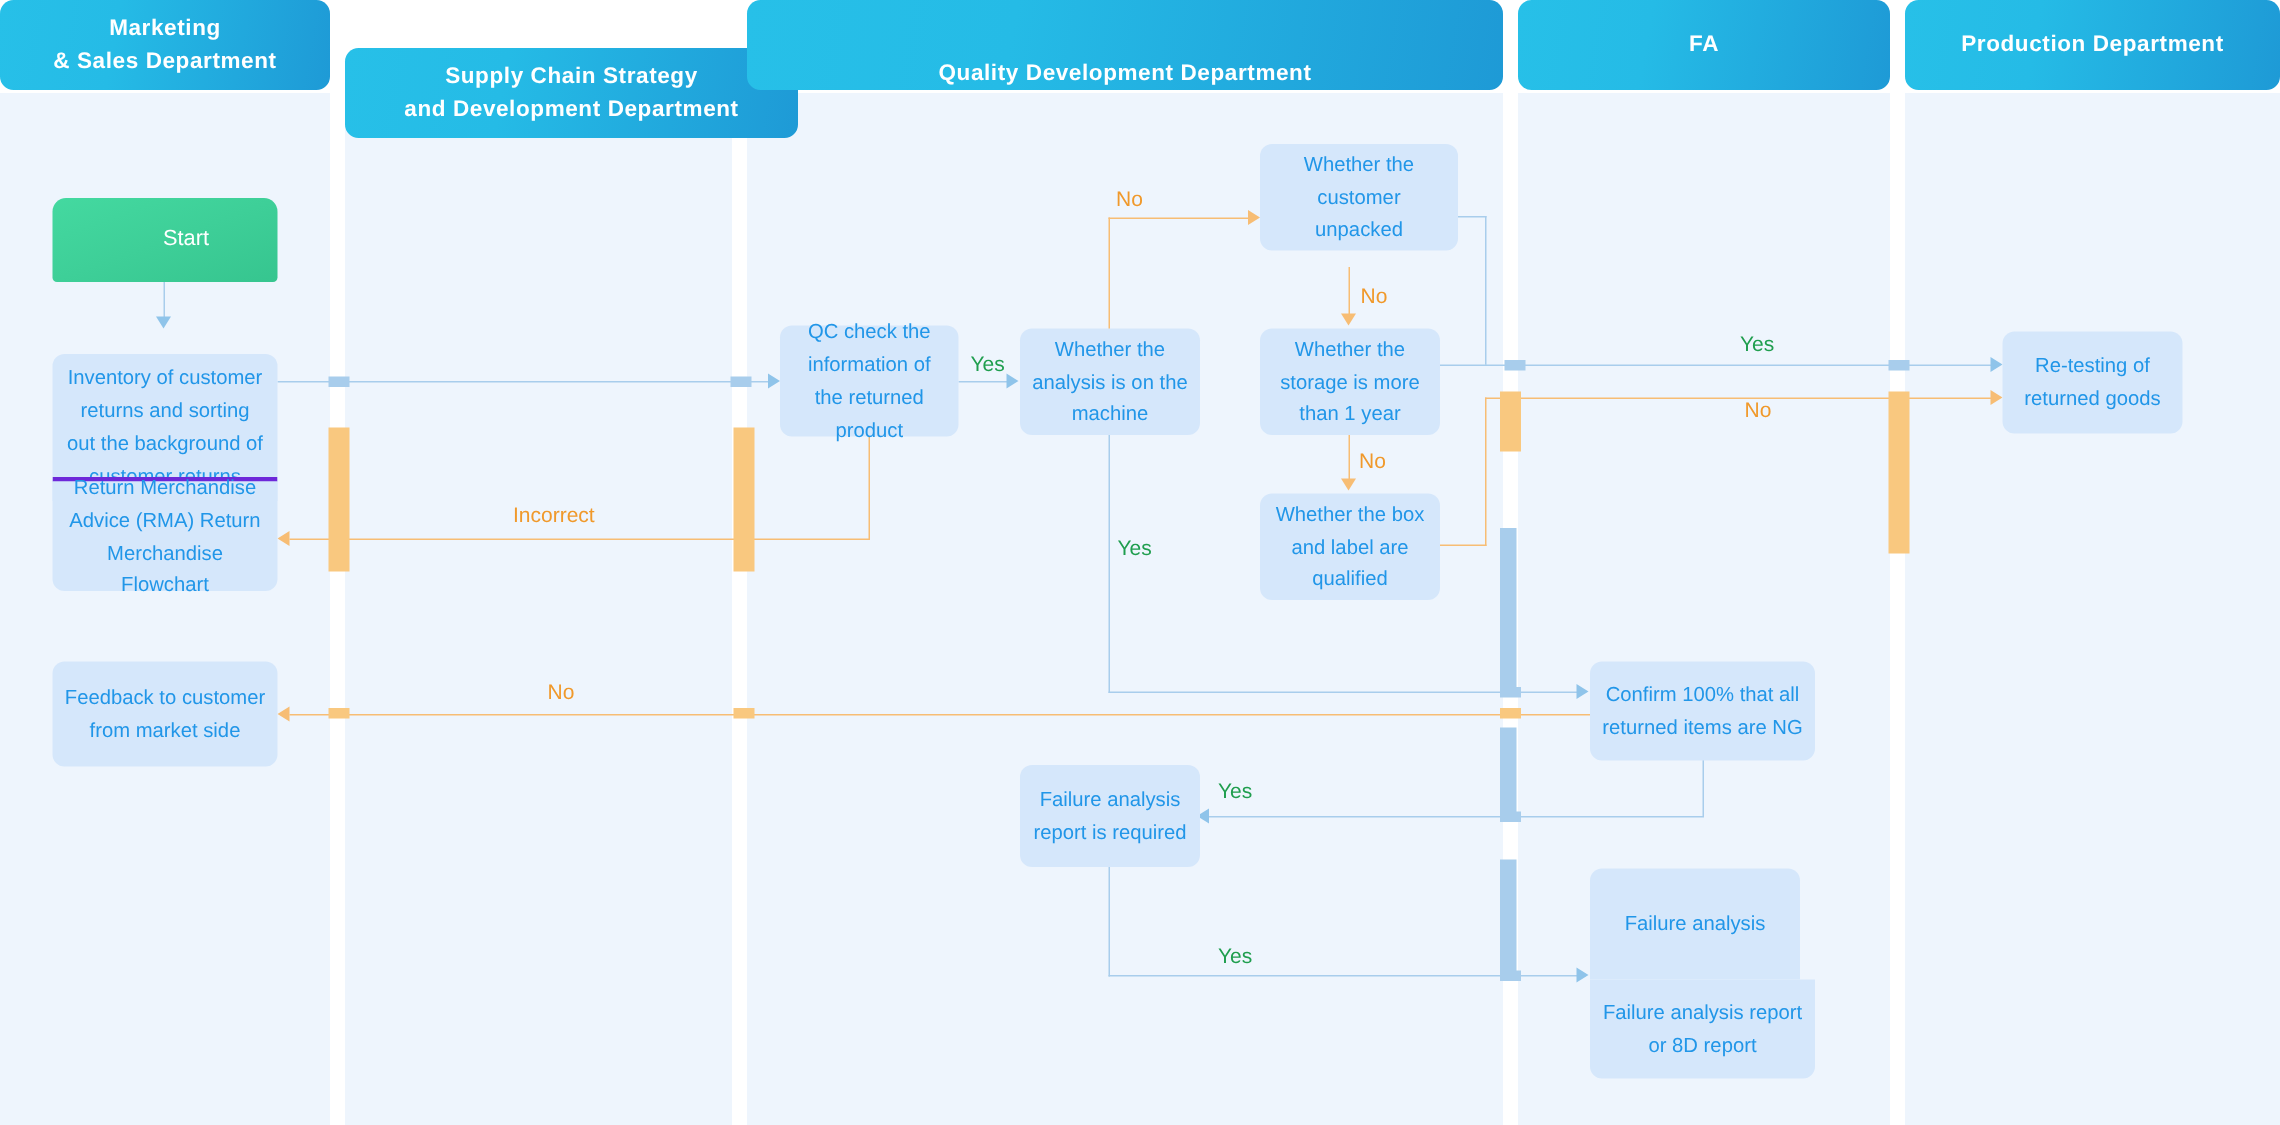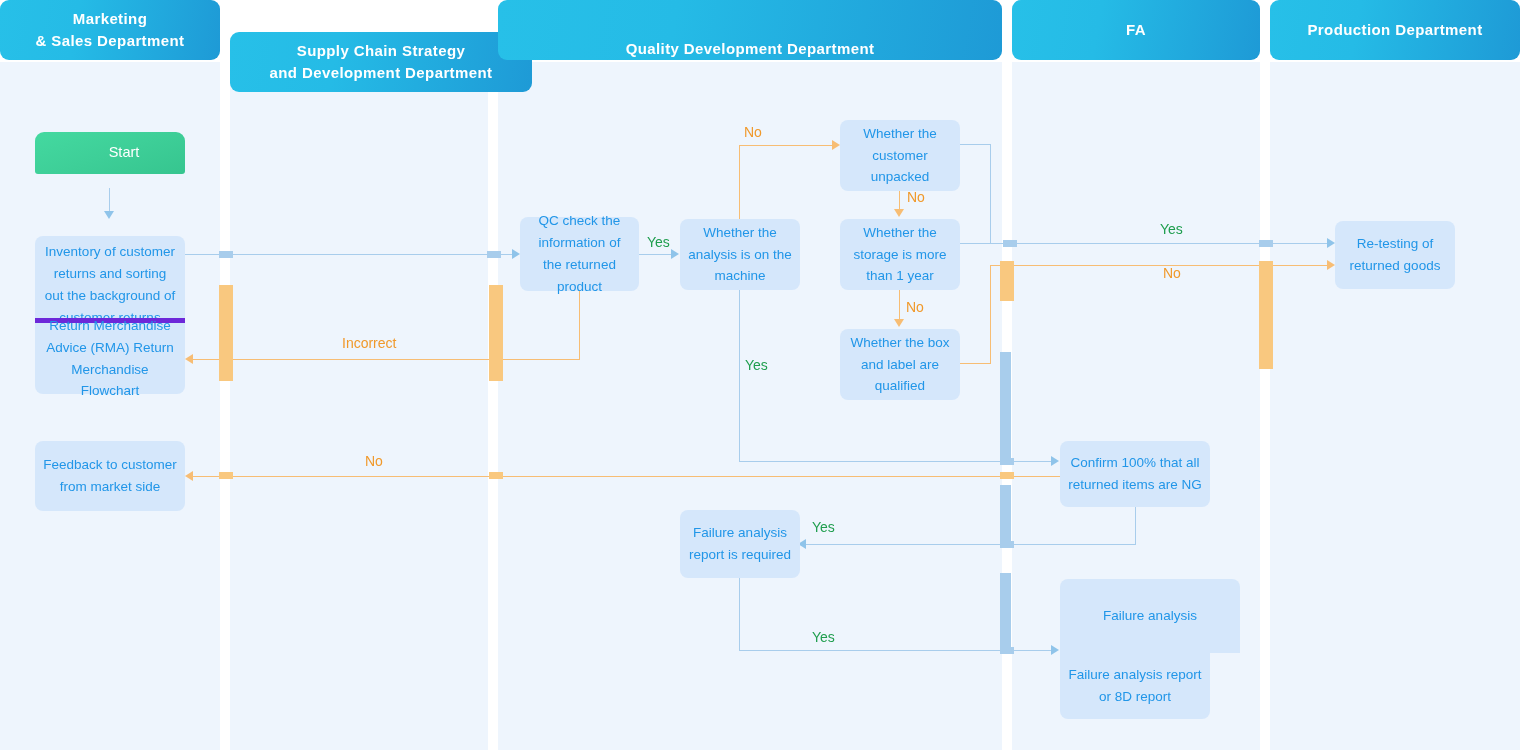--- a/index.html
+++ b/index.html
@@ -13,21 +13,21 @@
              color:#ffffff;display:flex;align-items:center;justify-content:center;
              text-align:center;font-size:15px;font-weight:bold;letter-spacing:.4px;line-height:1.45;}
 
   
   .node{position:absolute;border-radius:8px;background:#d5e7fb;color:#2196e8;
         display:flex;align-items:center;justify-content:center;text-align:center;
         font-size:13.5px;line-height:1.62;padding:0 8px;box-sizing:border-box;}
   .node.start{background:linear-gradient(160deg,#44d9a0 0%,#3ecf98 50%,#36c58f 100%);
         color:#ffffff;font-size:14.5px;border-radius:9px 9px 3px 3px;}
   .node.stacked{border-radius:8px 8px 0 0;}
-  .node.stacked2{border-radius:0 0 8px 8px;border-top:5px solid #6d28d9;}
+  .node.stacked2{border-radius:0 0 8px 8px;border-top:3px solid #6d28d9;}
   .node.tall-split-top{border-radius:8px 8px 0 0;}
   .node.tall-split-bot{border-radius:0 0 8px 8px;}
 
   
   .ln{position:absolute;background:#a8cdec;}
   .ln.h{height:1.4px;}
   .ln.v{width:1.4px;}
   .ln.o{background:#f7bd74;}
 
   .arw{position:absolute;width:0;height:0;}
@@ -145,45 +145,45 @@
 
   <div class="ln v" style="left:739px;top:575px;height:76px;"></div>
   <div class="ln h" style="left:739px;top:650px;width:318px;"></div>
   <div class="xmk" style="left:1000px;top:647px;"></div>
   <div class="arw r" style="left:1051px;top:645px;"></div>
 
   <div class="xmk" style="left:1000px;top:352px;width:11px;height:110px;"></div>
   <div class="xmk" style="left:1000px;top:485px;width:11px;height:60px;"></div>
   <div class="xmk" style="left:1000px;top:573px;width:11px;height:78px;"></div>
 
-  <div class="node start" style="left:35px;top:132px;width:150px;height:42px;padding-left:36px;">Start</div>
+  <div class="node start" style="left:35px;top:132px;width:150px;height:56px;padding-left:36px;">Start</div>
 
   <div class="node stacked" style="left:35px;top:236px;width:150px;height:98px;">Inventory of customer returns and sorting out the background of customer returns</div>
 
   <div class="node stacked2" style="left:35px;top:318px;width:150px;height:76px;">Return Merchandise Advice (RMA) Return Merchandise Flowchart</div>
 
   <div class="node" style="left:35px;top:441px;width:150px;height:70px;">Feedback to customer from market side</div>
 
   <div class="node" style="left:520px;top:217px;width:119px;height:74px;">QC check the information of the returned product</div>
 
   <div class="node" style="left:680px;top:219px;width:120px;height:71px;">Whether the analysis is on the machine</div>
 
-  <div class="node" style="left:840px;top:120px;width:120px;height:71px;">Whether the customer unpacked</div>
+  <div class="node" style="left:840px;top:96px;width:132px;height:71px;">Whether the customer unpacked</div>
 
   <div class="node" style="left:840px;top:219px;width:120px;height:71px;">Whether the storage is more than 1 year</div>
 
   <div class="node" style="left:840px;top:329px;width:120px;height:71px;">Whether the box and label are qualified</div>
 
   <div class="node" style="left:1335px;top:221px;width:120px;height:68px;">Re-testing of returned goods</div>
 
   <div class="node" style="left:1060px;top:441px;width:150px;height:66px;">Confirm 100% that all returned items are NG</div>
 
   <div class="node" style="left:680px;top:510px;width:120px;height:68px;">Failure analysis report is required</div>
 
-  <div class="node tall-split-top" style="left:1060px;top:579px;width:180px;height:74px;">Failure analysis</div>
+  <div class="node tall-split-top" style="left:1060px;top:579px;width:140px;height:74px;">Failure analysis</div>
 
   <div class="node tall-split-bot" style="left:1060px;top:653px;width:150px;height:66px;">Failure analysis report or 8D report</div>
 
   <div class="lbl no" style="left:744px;top:124px;">No</div>
   <div class="lbl no" style="left:907px;top:189px;">No</div>
   <div class="lbl no" style="left:906px;top:299px;">No</div>
   <div class="lbl yes" style="left:647px;top:234px;">Yes</div>
   <div class="lbl yes" style="left:1160px;top:221px;">Yes</div>
   <div class="lbl no" style="left:1163px;top:265px;">No</div>
   <div class="lbl yes" style="left:745px;top:357px;">Yes</div>

